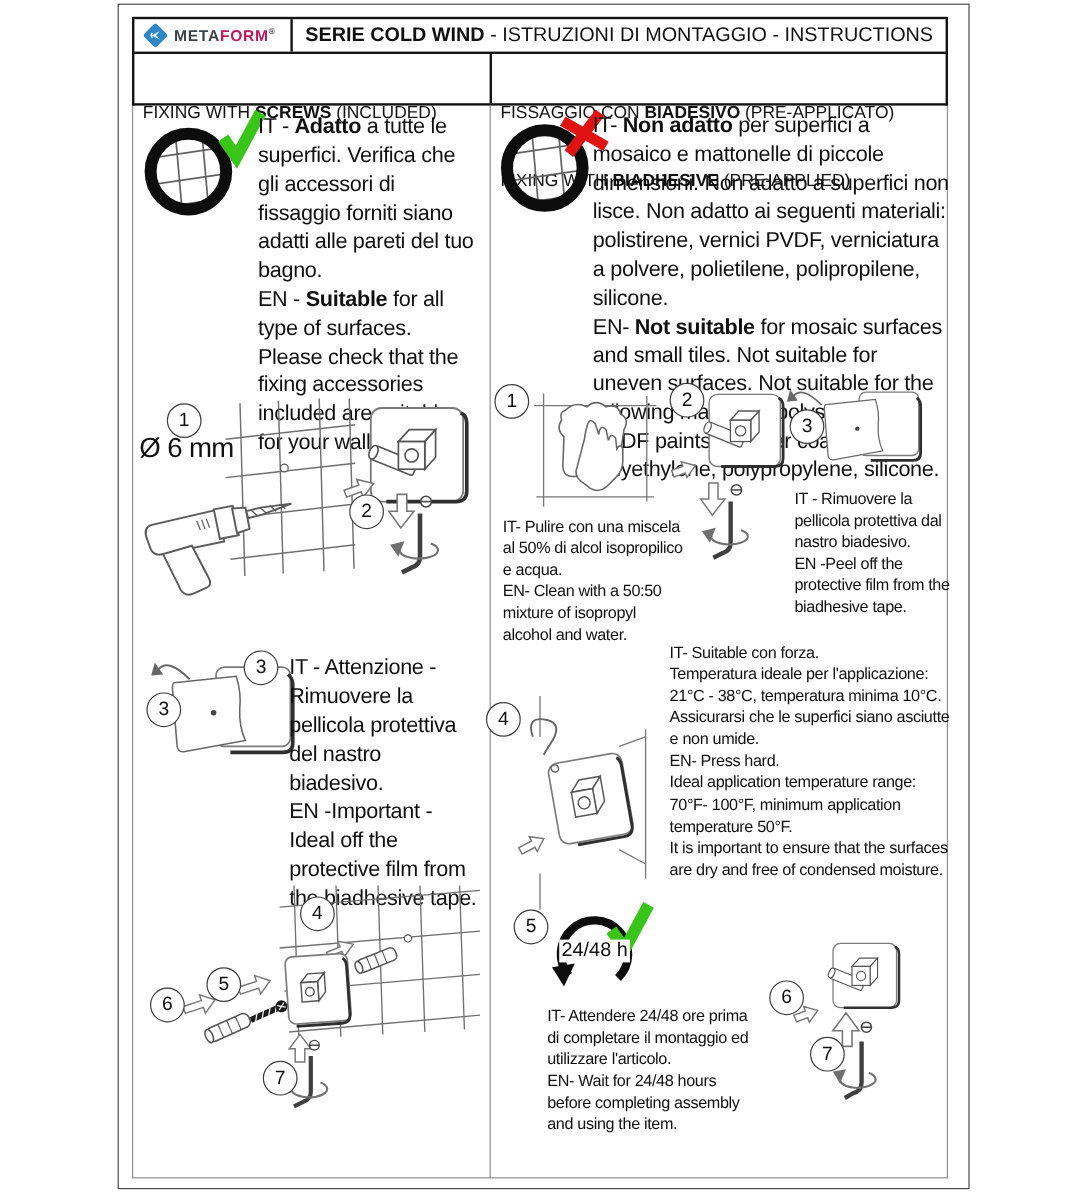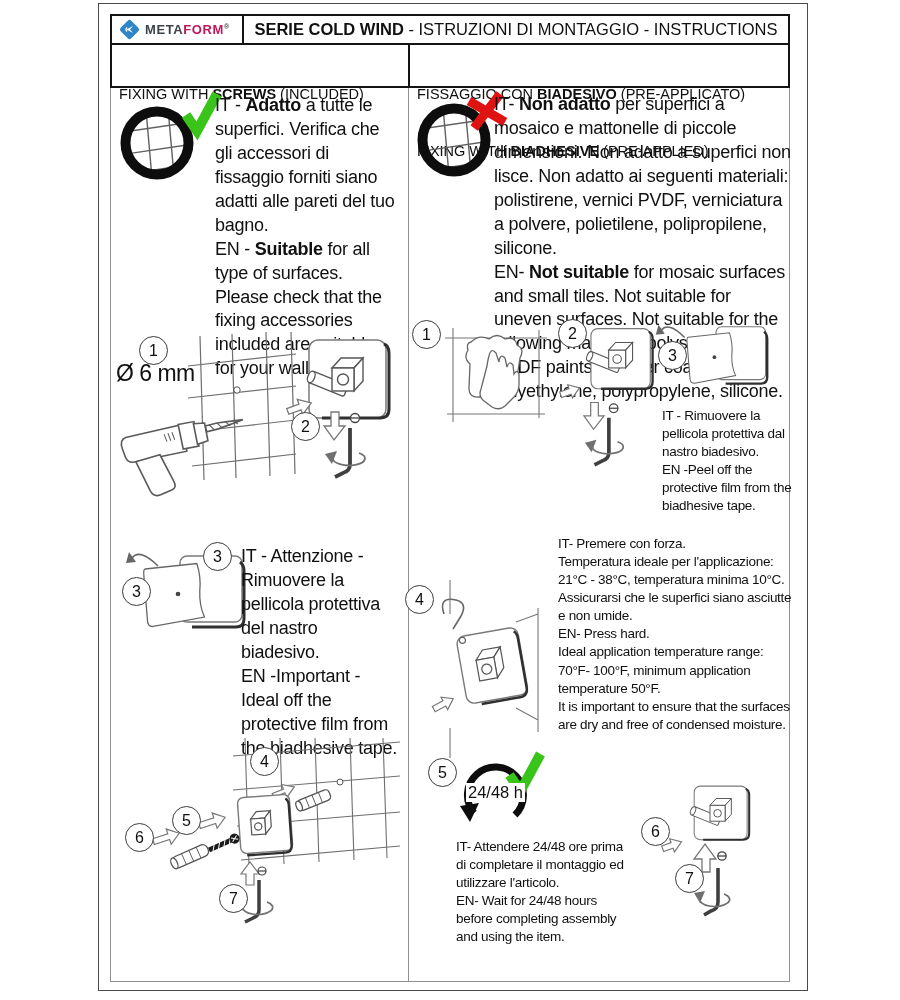--- a/index.html
+++ b/index.html
@@ -270,20 +270,24 @@
   </div>
 
   <div class="circle-num" style="left:412px;top:320px">
       <span>1</span>
     </div>
   <svg class="abs" style="left:443px;top:326px" width="106" height="98" viewBox="0 0 106 98">
     <path d="M10 2 V96 M96 4 V92 M2 12 H104 M4 88 H102" stroke="#777" stroke-width="1.1" fill="none"></path>
     <path d="M28 16 q8 -8 18 -3 q8 -7 16 0 q10 -3 12 6 q8 4 3 13 l-4 26 q-1 10 -11 10 l-26 3 q-10 1 -10 -9 l1 -24 q-7 -6 -2 -14 q-2 -7 3 -8 z" fill="#fff" stroke="#666" stroke-width="1.3"></path>
     <path d="M46 30 q2 -9 7 -3 l3 9 q1 -9 6 -4 l2 9 q2 -7 6 -2 l1 9 q3 -5 5 0 v10 q0 8 -5 13 l-9 9 q-6 5 -13 1 l-8 -6 q-6 -5 -3 -12 l6 -23 q1 -7 2 -10 z" fill="#fff" stroke="#666" stroke-width="1.3"></path>
   </svg>
+  <div class="abs cap" style="left:419px;top:430px;width:152px">
+    <span>IT- Pulire con una miscela al 50% di alcol isopropilico e acqua.</span><br>
+    <span class="i">EN- Clean with a 50:50 mixture of isopropyl alcohol and water.</span>
+  </div>
 
   <div class="circle-num" style="left:558px;top:319px">
       <span>2</span>
     </div>
   <svg class="abs" style="left:584px;top:324px" width="74" height="74" viewBox="0 0 96 96">
     <rect x="9" y="6" width="77" height="78" rx="9" fill="#fff" stroke="#7a7a7a" stroke-width="1.5"></rect>
     <path d="M84 10 q5 2 5 9 v56 q0 9 -9 9 H22" fill="none" stroke="#2f2f2f" stroke-width="3"></path>
     <g stroke="#555" fill="#fff" stroke-width="1.4">
       <g transform="rotate(22 46 57)">
           <rect x="4" y="51" width="42" height="13" rx="2"></rect>
@@ -323,21 +327,21 @@
         <path d="M8 16 H60 q3 14 0 28 q-2 14 2 26 L10 74 Q4 74 5 66 L6 24 Q6 16 8 16 Z" fill="#fff" stroke="#666" stroke-width="1.3"></path>
       </g>
     <circle cx="38" cy="44" r="2.3" fill="#444"></circle>
   </svg>
   <div class="abs cap" style="left:662px;top:407px;width:134px">
     <span>IT - Rimuovere la pellicola protettiva dal nastro biadesivo.</span><br>
     <span class="i">EN -Peel off the protective film from the biadhesive tape.</span>
   </div>
 
   <div class="abs cap" style="left:558px;top:535px;width:240px">
-    <span>IT- Premere con forza.</span><br>
+    <span>IT- Suitable con forza.</span><br>
     <span>Temperatura ideale per l'applicazione: 21°C - 38°C,  temperatura minima 10°C. Assicurarsi che le superfici siano asciutte e non umide.</span><br>
     <span class="i">EN- Press hard.</span><br>
     <span class="i">Ideal application temperature range: 70°F- 100°F, minimum application temperature 50°F.</span><br>
     <span class="i">It is important to ensure that the surfaces are dry and free of condensed moisture.</span>
   </div>
   <div class="circle-num" style="left:405px;top:585px">
       <span>4</span>
     </div>
   <svg class="abs" style="left:420px;top:580px" width="145" height="180" viewBox="0 0 145 180">
     <path d="M30 0 V34 M30 148 V178 M118 28 V152 M96 42 L118 34 M96 128 L118 140" stroke="#777" stroke-width="1.1" fill="none"></path>

